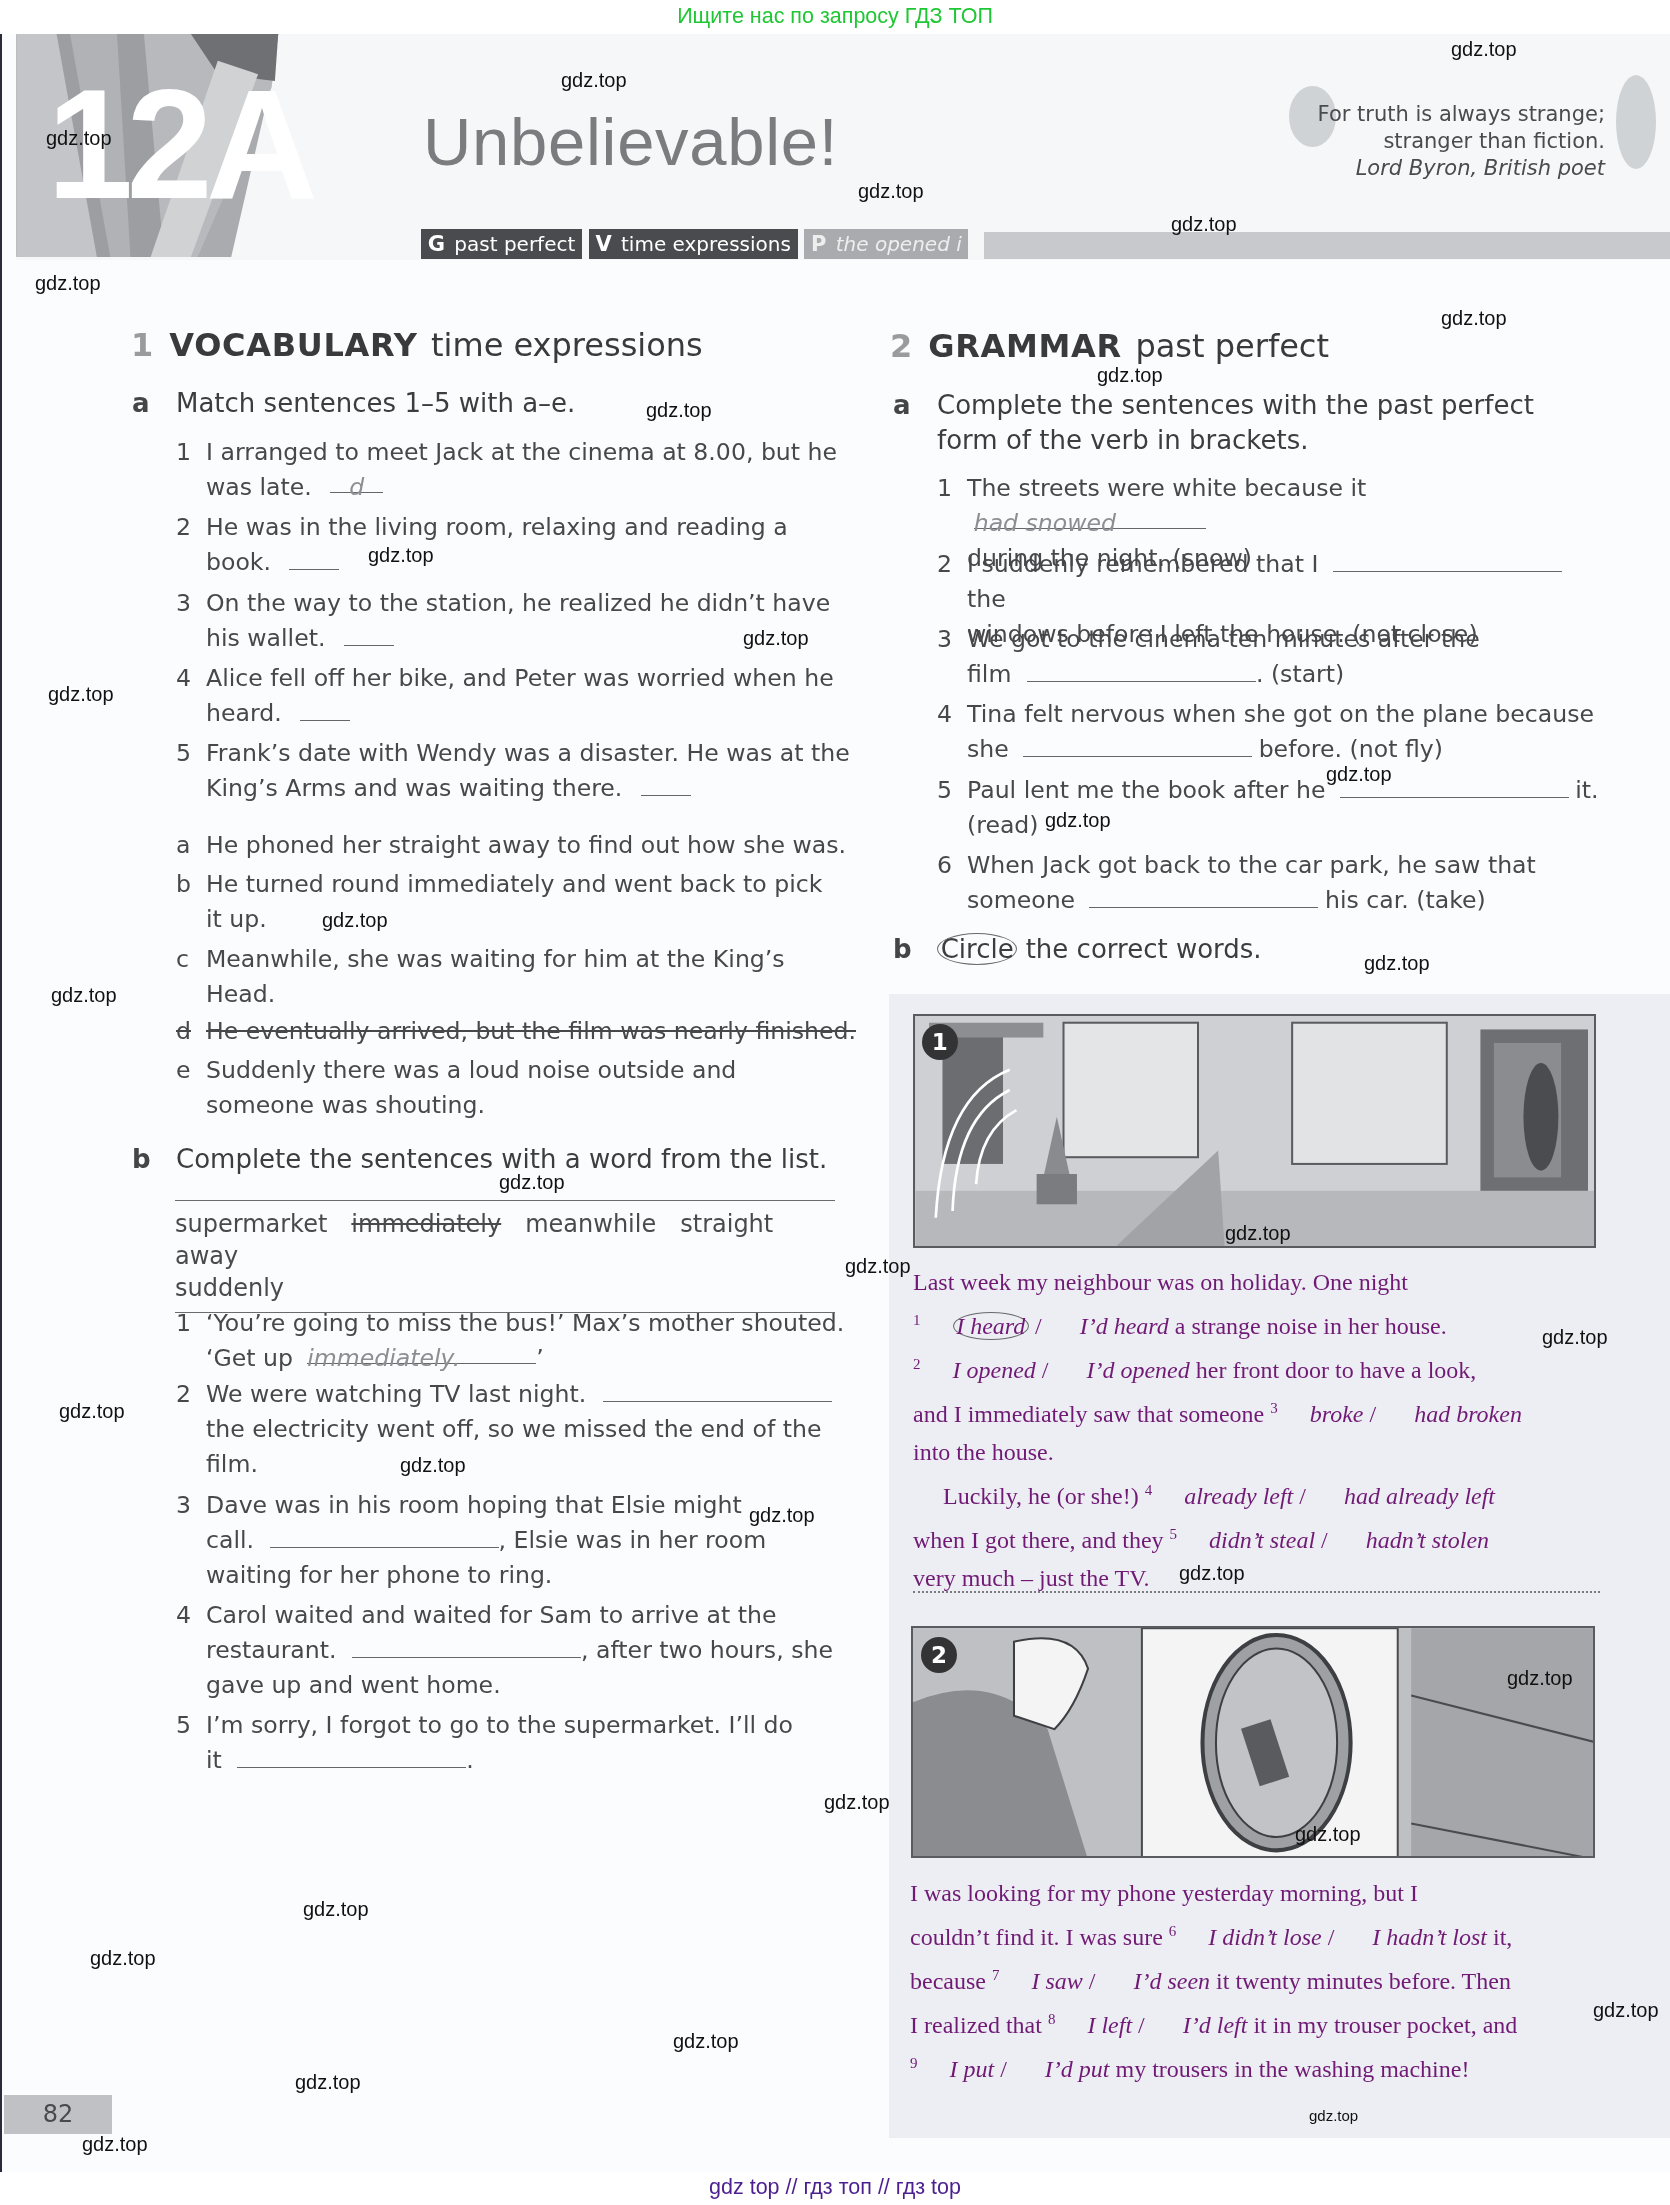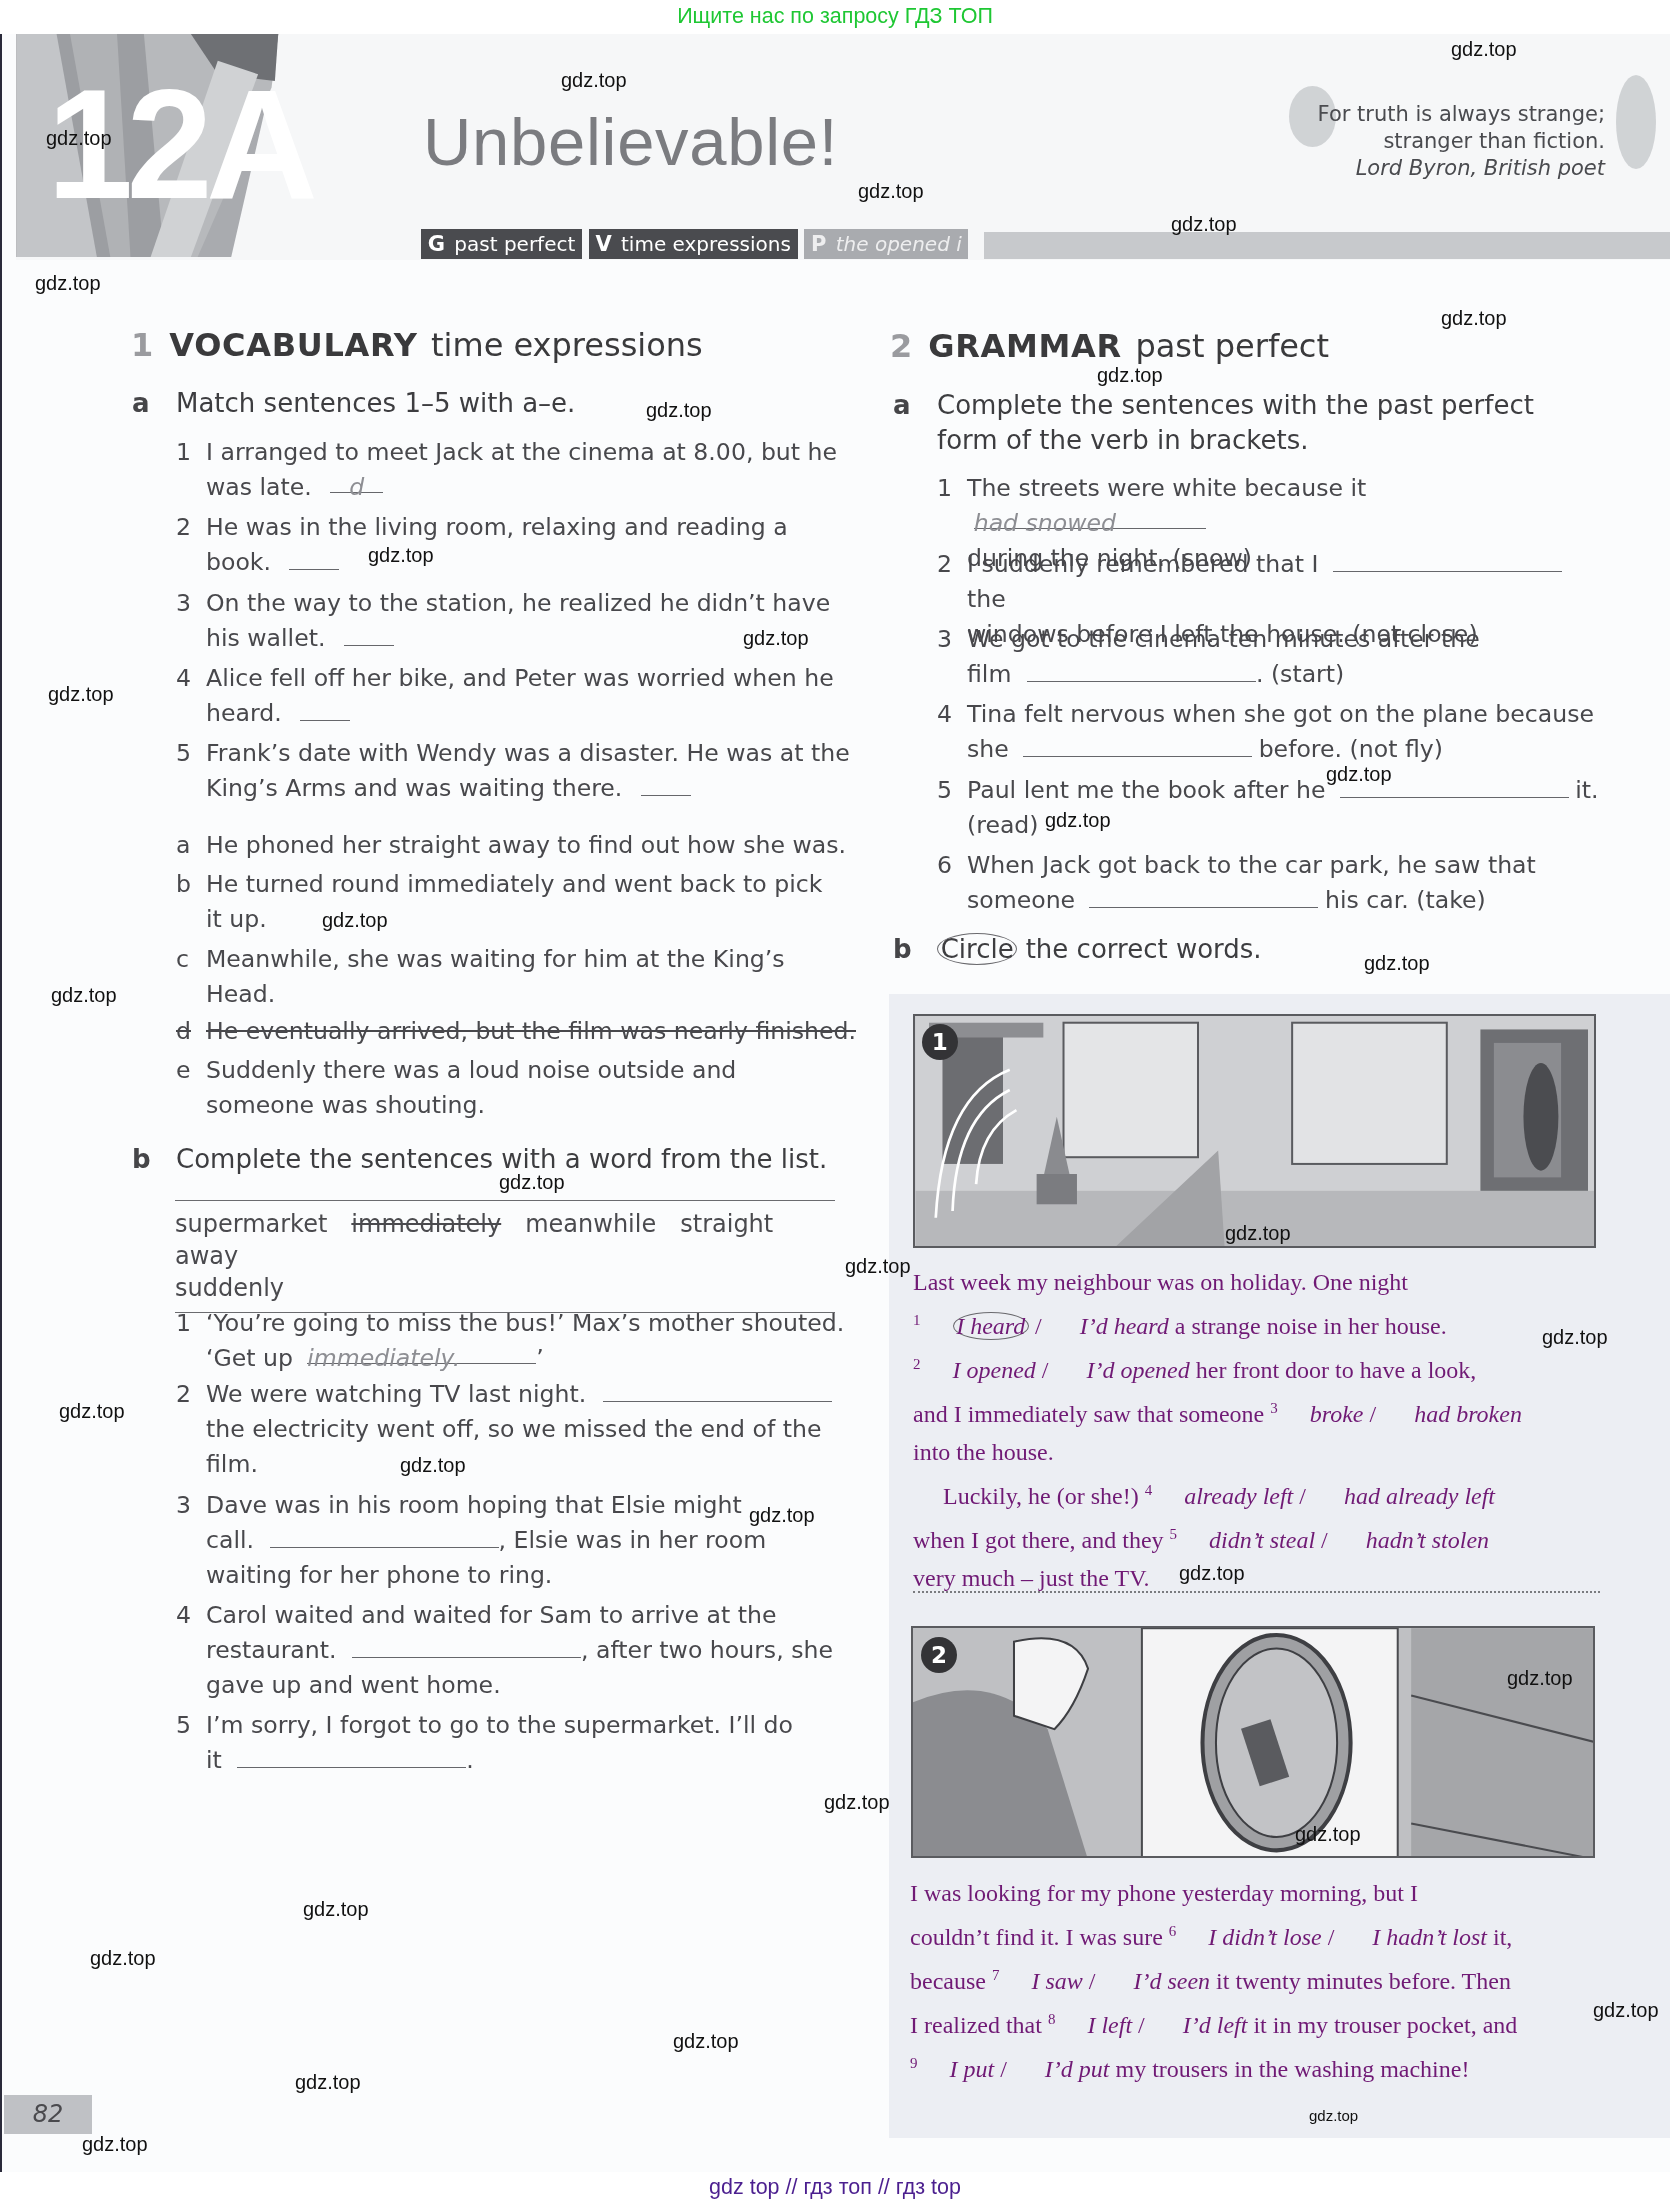--- a/index.html
+++ b/index.html
@@ -52,21 +52,21 @@
   
   .story-panel { left: 889px; top: 994px; width: 781px; height: 1144px; background: #eceef3; }
   .picture { border: 2px solid #5a5b5f; background: #c9cacd; overflow: hidden; }
   .pic-num { width: 36px; height: 36px; border-radius: 50%; background: #333336; color: #ffffff; font-size: 23px; text-align: center; line-height: 36px; font-weight: bold; }
   .story { font-family: Liberation Serif, serif; font-size: 24px; color: #701a75; line-height: 38px; width: 693px; }
   .story i { font-style: italic; margin-left: 32px; }
   .story sup { font-size: 15px; }
   .circled { border: 1.3px solid #6a6a6e; border-radius: 50%; padding: 0 2.7px; }
   .dots { left: 913px; top: 1591px; width: 687px; border-top: 2.7px dotted #7a7b7f; }
 
-  .page-num { left: 4px; top: 2095px; width: 88px; height: 39px; background: #bfc1c5; color: #4a4a4e; font-size: 24px; text-align: center; line-height: 39px; font-style: italic; }
+  .page-num { left: 4px; top: 2095px; width: 108px; height: 39px; background: #bfc1c5; color: #4a4a4e; font-size: 24px; text-align: center; line-height: 39px; }
 
   .wm { font-family: "Liberation Sans", sans-serif; font-size: 20px; color: #111111; }
   .wm.small { font-size: 15px; }
 </style>
 </head>
 <body>
 
 <div class="abs promo-top">Ищите нас по запросу ГДЗ ТОП</div>
 
 <div class="abs page"></div>

